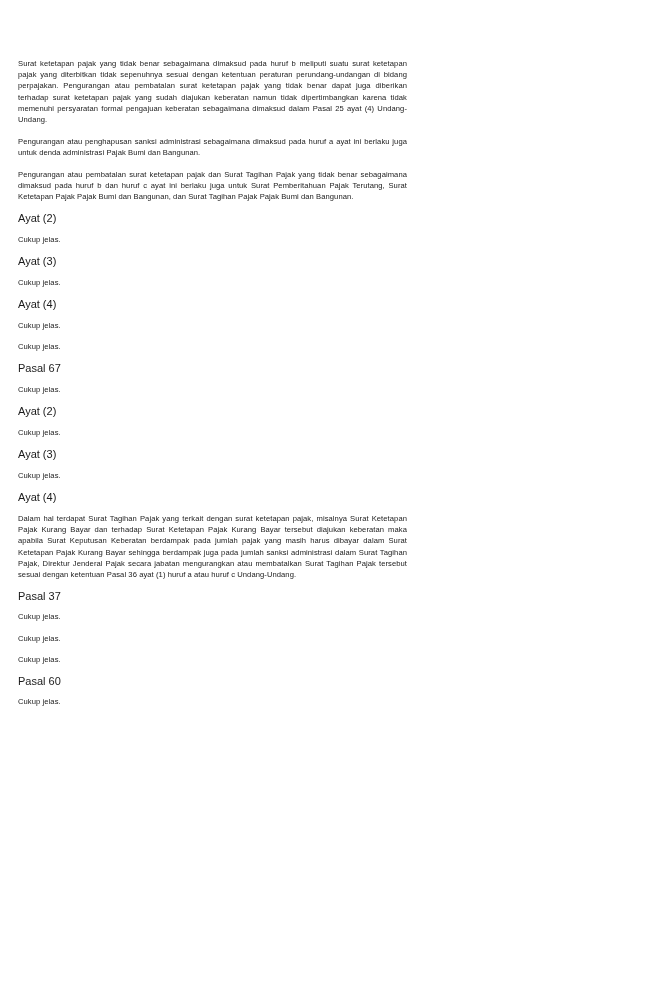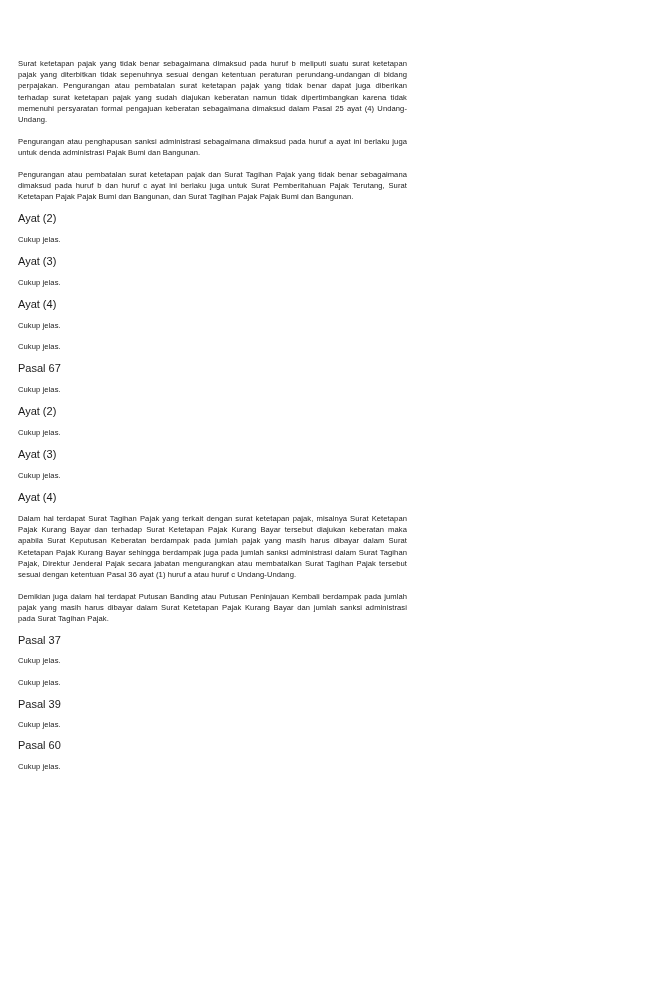--- a/index.html
+++ b/index.html
@@ -73,27 +73,25 @@
     <p class="para lvl-2">Cukup jelas.</p>
 
     <p class="heading lvl-1">Ayat (2)</p>
     <p class="para lvl-2">Cukup jelas.</p>
 
     <p class="heading lvl-1">Ayat (3)</p>
     <p class="para lvl-2">Cukup jelas.</p>
 
     <p class="heading lvl-1">Ayat (4)</p>
     <p class="para lvl-2">Dalam hal terdapat Surat Tagihan Pajak yang terkait dengan surat ketetapan pajak, misalnya Surat Ketetapan Pajak Kurang Bayar dan terhadap Surat Ketetapan Pajak Kurang Bayar tersebut diajukan keberatan maka apabila Surat Keputusan Keberatan berdampak pada jumlah pajak yang masih harus dibayar dalam Surat Ketetapan Pajak Kurang Bayar sehingga berdampak juga pada jumlah sanksi administrasi dalam Surat Tagihan Pajak, Direktur Jenderal Pajak secara jabatan mengurangkan atau membatalkan Surat Tagihan Pajak tersebut sesuai dengan ketentuan Pasal 36 ayat (1) huruf a atau huruf c Undang-Undang.</p>
-    <p class="para lvl-2">Demikian juga dalam hal terdapat Putusan Banding atau Putusan Peninjauan Kembali berdampak pada jumlah pajak yang masih harus dibayar dalam Surat Ketetapan Pajak Kurang Bayar dan jumlah sanksi administrasi pada Surat Tagihan Pajak.</p>
 
     <p class="heading lvl-0 tight">Pasal 37</p>
     <p class="para lvl-1">Cukup jelas.</p>
 
     <p class="para lvl-1">Cukup jelas.</p>
 
-    <p class="heading lvl-0 tight">Pasal 39</p>
     <p class="para lvl-1">Cukup jelas.</p>
 
     <p class="heading lvl-0 tight">Pasal 60</p>
     <p class="para lvl-1">Cukup jelas.</p>
 
   </div>
 </div>
 
 </body></html>

